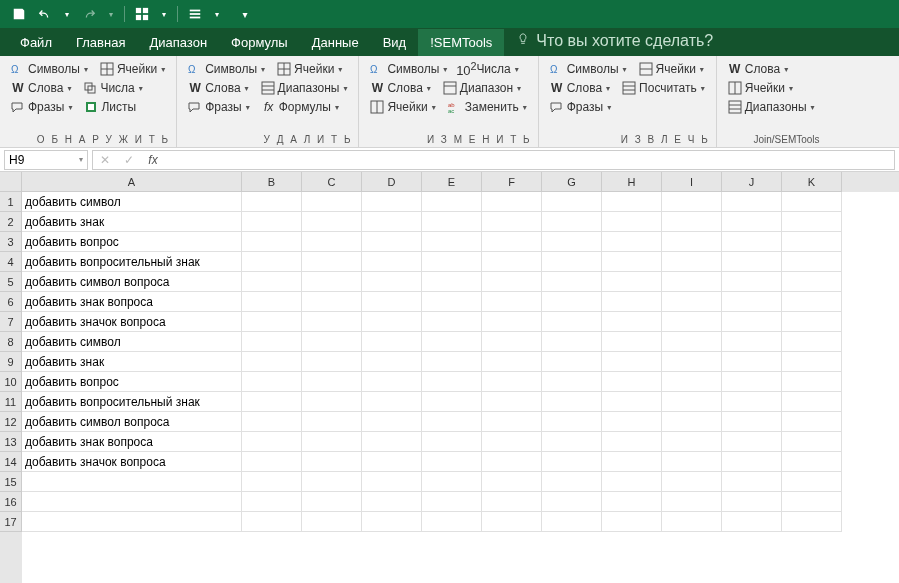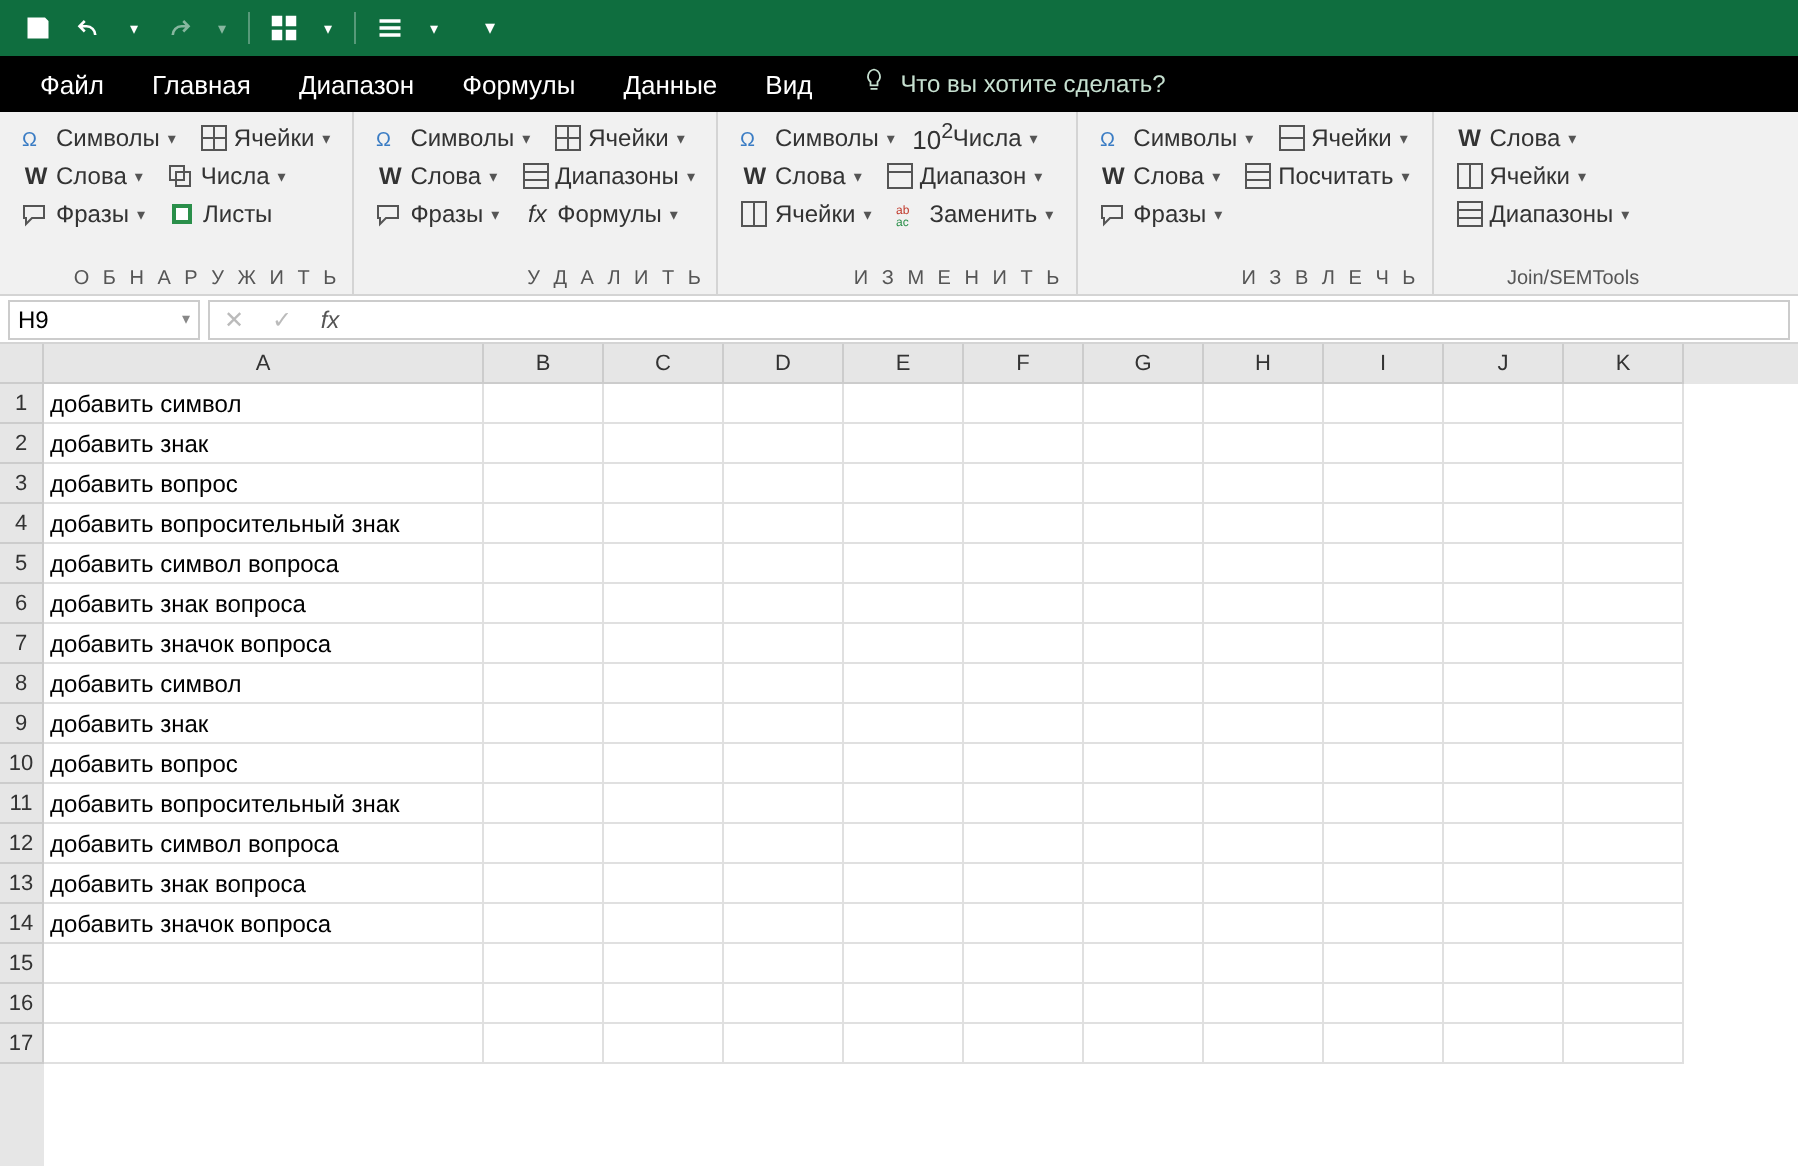--- a/index.html
+++ b/index.html
@@ -3,36 +3,36 @@
 <meta charset="utf-8">
 <style>
 * { box-sizing: border-box; margin: 0; padding: 0; font-family: 'Segoe UI', Tahoma, sans-serif; }
 body { width: 899px; height: 583px; background: #fff; overflow: hidden; font-size: 12px; }
 
 .titlebar { background: #0f6e3f; height: 28px; display: flex; align-items: center; padding: 0 10px; gap: 8px; }
 .qat-btn { color: #fff; width: 18px; height: 18px; display: flex; align-items: center; justify-content: center; cursor: pointer; }
 .qat-btn svg { width: 14px; height: 14px; }
 .qat-sep { width: 1px; height: 16px; background: rgba(255,255,255,0.3); }
 
-.tabs { background: #000000; height: 28px; display: flex; align-items: flex-end; padding-left: 8px; }
+.tabs { background: #14532d; height: 28px; display: flex; align-items: flex-end; padding-left: 8px; }
 .tab { color: #fff; padding: 6px 12px; font-size: 13px; cursor: pointer; }
 .tab.active { background: #217346; }
-.tell-me { display: flex; align-items: center; gap: 6px; color: #c6e0d0; padding: 6px 12px; font-size: 12px; }
+.tell-me { display: flex; gap: 6px; color: #c6e0d0; padding: 6px 12px; font-size: 16px; }
 
 .ribbon { background: #f1f1f1; height: 92px; display: flex; border-bottom: 1px solid #d4d4d4; }
 .rgroup { border-right: 1px solid #d4d4d4; padding: 4px 6px 2px; display: flex; flex-direction: column; }
 .rgroup-body { flex: 1; display: flex; flex-direction: column; gap: 1px; }
 .rgroup-row { display: flex; gap: 2px; }
 .rgroup-label { text-align: right; color: #555; font-size: 10px; letter-spacing: 2px; padding-top: 1px; }
 .rbtn { display: flex; align-items: center; gap: 3px; padding: 2px 5px; cursor: pointer; font-size: 12px; color: #333; white-space: nowrap; }
 .rbtn .ic { width: 14px; height: 14px; display: flex; align-items: center; justify-content: center; }
 .rbtn .dd { font-size: 8px; color: #555; margin-left: 1px; }
 
 .namebox-row { height: 24px; display: flex; align-items: center; border-bottom: 1px solid #d4d4d4; background: #fff; }
-.namebox { width: 96px; border: 1px solid #ccc; margin: 2px 4px; height: 20px; display: flex; align-items: center; padding: 0 4px; font-size: 12px; background: #fff; justify-content: center; }
+.namebox { width: 84px; border: 1px solid #ccc; margin: 2px 4px; height: 20px; display: flex; align-items: center; padding: 0 4px; font-size: 12px; background: #fff; justify-content: center; }
 .namebox .dd { font-size: 8px; margin-left: auto; color: #888; }
 .fx-bar { flex: 1; display: flex; align-items: center; height: 20px; border: 1px solid #ccc; margin: 2px 4px 2px 0; background: #fff; }
 .fx-btn { width: 24px; text-align: center; color: #bbb; font-size: 12px; }
 .fx-fx { width: 24px; text-align: center; color: #555; font-style: italic; font-size: 12px; }
 
 .grid-area { display: flex; height: calc(583px - 28px - 28px - 92px - 24px); overflow: hidden; }
 .rowhdrs { width: 22px; background: #e6e6e6; }
 .corner { height: 20px; border-right: 1px solid #ccc; border-bottom: 1px solid #ccc; background: #e6e6e6; }
 .rowhdr { height: 20px; border-right: 1px solid #ccc; border-bottom: 1px solid #ccc; text-align: center; font-size: 11px; color: #333; line-height: 20px; background: #e6e6e6; }
 .cols { flex: 1; overflow: hidden; }
@@ -87,20 +87,21 @@
   <span class="qat-btn" style="font-size:10px;color:#fff;margin-left:6px">▾</span>
 </div>
 
 <div class="tabs">
   <div class="tab">Файл</div>
   <div class="tab">Главная</div>
   <div class="tab">Диапазон</div>
   <div class="tab">Формулы</div>
   <div class="tab">Данные</div>
   <div class="tab">Вид</div>
+  <div class="tab active">!SEMTools</div>
   <div class="tell-me">
     <span class="ic"><svg width="14" height="14" viewBox="0 0 16 16">
           <path fill="none" stroke="#c6e0d0" d="M8 2a4 4 0 0 1 2 7v2H6v-2a4 4 0 0 1 2-7zM6 13h4"></path>
         </svg></span>
     <span>Что вы хотите сделать?</span>
   </div>
 </div>
 
 <div class="ribbon">
 

